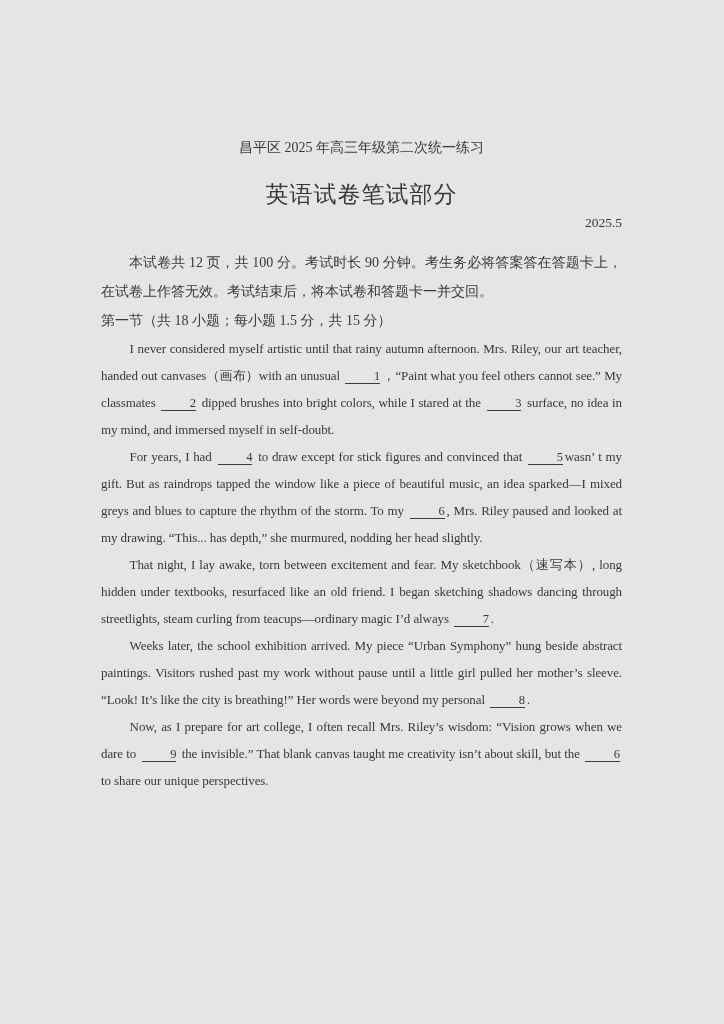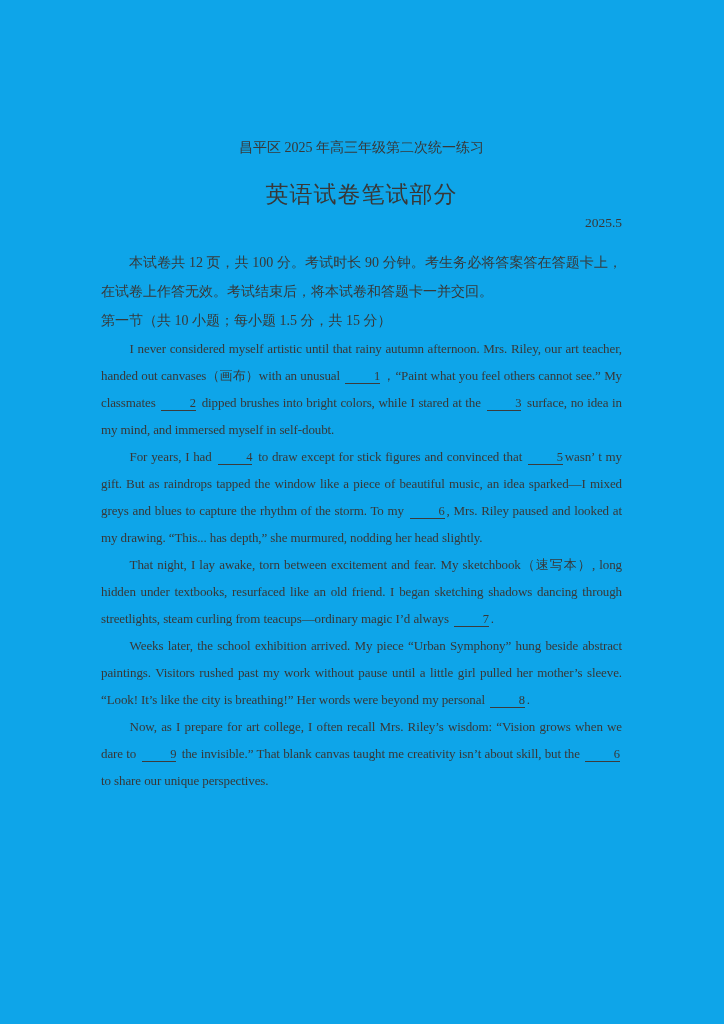--- a/index.html
+++ b/index.html
@@ -11,21 +11,21 @@
     height: 1024px;
     background: #ffffff;
     font-family: "Liberation Serif", "DejaVu Serif", serif;
     color: #383838;
   }
   .page {
     position: relative;
     width: 724px;
     height: 1024px;
     overflow: hidden;
-    background: #0ea5e9;
+    background: #e5e5e5;
   }
   .content {
     position: absolute;
     left: 101px;
     top: 138px;
     width: 521px;
   }
   .doc-header {
     text-align: center;
     font-size: 14px;
@@ -89,21 +89,21 @@
 
     <div class="doc-header">昌平区 2025 年高三年级第二次统一练习</div>
 
     <div class="doc-title">英语试卷笔试部分</div>
 
     <div class="doc-date">2025.5</div>
 
     <p class="cn instructions">本试卷共 12 页，共 100 分。考试时长 90 分钟。考生务必将答案答在答题卡上，在试卷上作答无效。考试结束后，将本试卷和答题卡一并交回。</p>
 
 
-    <p class="cn">第一节（共 10 小题；每小题 1.5 分，共 15 分）</p>
+    <p class="cn">第一节（共 18 小题；每小题 1.5 分，共 15 分）</p>
 
 
     <div class="cloze">
       <p>I never considered myself artistic until that rainy autumn afternoon. Mrs. Riley, our art teacher, handed out canvases（画布）with an unusual <span class="blank">1</span>，“Paint what you feel others cannot see.”  My classmates <span class="blank">2</span> dipped brushes into bright colors, while I stared at the <span class="blank">3</span> surface, no idea in my mind, and immersed myself in self-doubt.</p>
       <p>For years, I had <span class="blank">4</span> to draw except for stick figures and convinced that <span class="blank">5</span>wasn’ t my gift. But as raindrops tapped the window like a piece of beautiful music, an idea sparked—I mixed greys and blues to capture the rhythm of the storm. To my <span class="blank">6</span>, Mrs. Riley paused and looked at my drawing. “This... has depth,” she murmured, nodding her head slightly.</p>
       <p>That night, I lay awake, torn between excitement and fear. My sketchbook（速写本）, long hidden under textbooks, resurfaced like an old friend. I began sketching shadows dancing through streetlights, steam curling from teacups—ordinary magic I’d always <span class="blank">7</span>.</p>
       <p>Weeks later, the school exhibition arrived. My piece “Urban Symphony” hung beside abstract paintings. Visitors rushed past my work without pause until a little girl pulled her mother’s sleeve. “Look! It’s like the city is breathing!” Her words were beyond my personal <span class="blank">8</span>.</p>
       <p>Now, as I prepare for art college, I often recall Mrs. Riley’s wisdom: “Vision grows when we dare to <span class="blank">9</span> the invisible.” That blank canvas taught me creativity isn’t about skill, but the <span class="blank">6</span> to share our unique perspectives.</p>
     </div>
 

